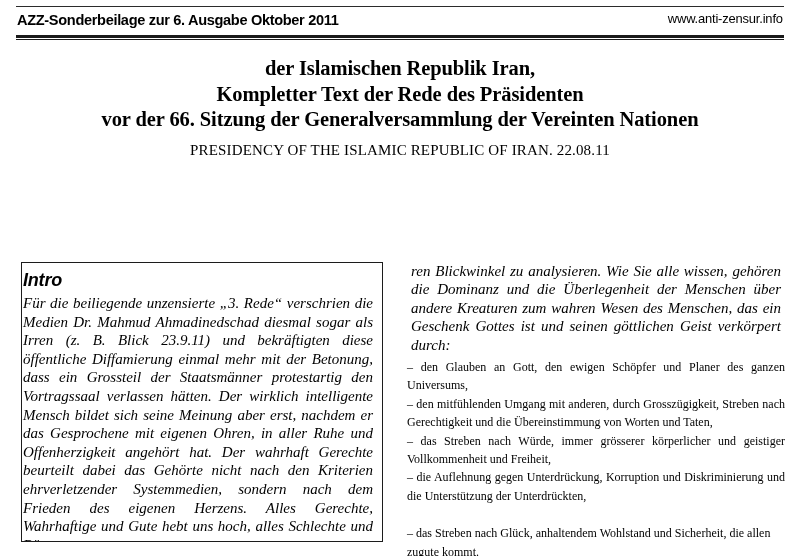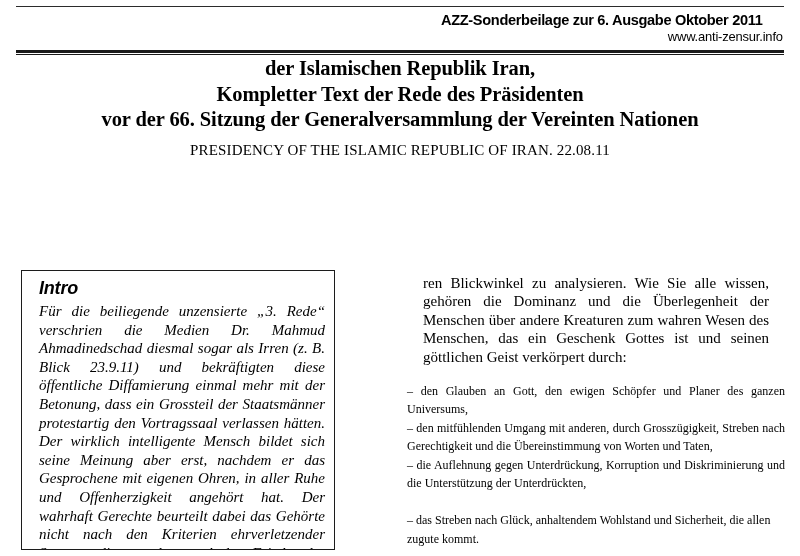--- a/index.html
+++ b/index.html
@@ -42,24 +42,23 @@
     margin-top: 1px;
   }
   .rule-hair {
     height: 1px;
     background: #1a1a1a;
     width: 100%;
     margin-top: 1px;
   }
   .masthead-row {
     display: flex;
-    align-items: flex-end;
+    align-items: flex-start;
     justify-content: space-between;
     padding: 4px 1px 5px 1px;
-    flex-direction: column;
   }
   .masthead-left {
     font-family: "Liberation Sans", sans-serif;
     font-weight: bold;
     font-size: 15.5px;
     letter-spacing: -0.35px;
     transform: scaleX(0.94);
     transform-origin: left center;
     white-space: nowrap;
   }
@@ -103,26 +102,26 @@
     position: absolute;
     left: 0;
     top: 258px;
     width: 800px;
   }
 
   
   .intro-box {
     position: absolute;
     left: 21px;
-    top: 12px;
-    width: 314px;
+    top: 4px;
+    width: 362px;
     height: 280px;
     box-sizing: border-box;
     border: 1.6px solid #1c1c1c;
-    padding: 6px 9px 4px 17px;
+    padding: 6px 9px 4px 1px;
     background: #fff;
     overflow: hidden;
   }
   .intro-heading {
     font-family: "Liberation Sans", sans-serif;
     font-style: italic;
     font-weight: bold;
     font-size: 18px;
     line-height: 22px;
     margin: 0 0 3px 0;
@@ -154,21 +153,22 @@
     left: 407px;
     top: 0px;
     width: 378px;
   }
   .body-para {
     font-family: "Liberation Serif", serif;
     font-size: 15px;
     line-height: 18.4px;
     text-align: justify;
     text-justify: inter-word;
-    margin: 16px;
+    margin: 4px;
+    font-style: italic;
   }
   .bullet-line {
     font-family: "Liberation Serif", serif;
     font-size: 12px;
     line-height: 18.4px;
     text-align: justify;
     text-justify: inter-word;
     margin: 0;
   }
   .bullet-line.nojust {
@@ -206,19 +206,20 @@
       <div class="sig-row">
         <span>drückt uns nieder.</span>
         <span>Ivo Sasek</span>
       </div>
     </div>
 
     <div class="right-col">
       <p class="body-para">ren Blickwinkel zu analysieren. Wie Sie alle wissen, gehören die Dominanz und die Überlegenheit der Menschen über andere Kreaturen zum wahren Wesen des Menschen, das ein Geschenk Gottes ist und seinen göttlichen Geist verkörpert durch:</p>
       <p class="bullet-line">– den Glauben an Gott, den ewigen Schöpfer und Planer des ganzen Universums,</p>
       <p class="bullet-line">– den mitfühlenden Umgang mit anderen, durch Grosszügigkeit, Streben nach Gerechtigkeit und die Übereinstimmung von Worten und Taten,</p>
+      <p class="bullet-line">– das Streben nach Würde, immer grösserer körperlicher und geistiger Vollkommenheit und Freiheit,</p>
       <p class="bullet-line">– die Auflehnung gegen Unterdrückung, Korruption und Diskriminierung und die Unterstützung der Unterdrückten,</p>
       <p class="bullet-line nojust">– das Streben nach Glück, anhaltendem Wohlstand und Sicherheit, die allen zugute kommt.</p>
     </div>
 
   </div>
 
 </div>
 
 </body></html>

